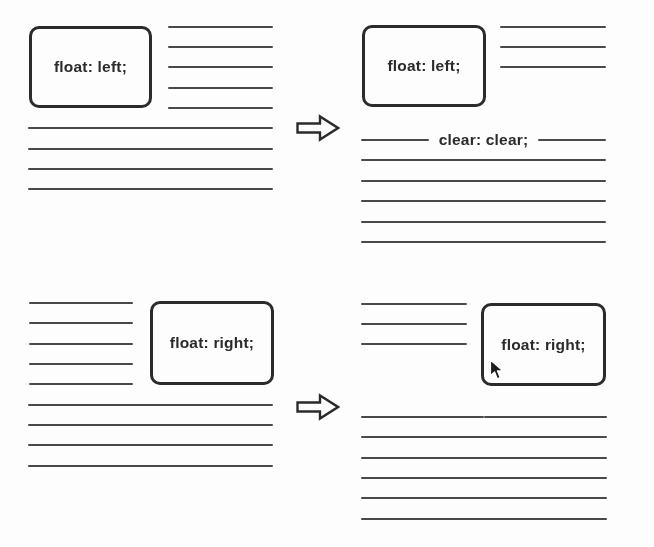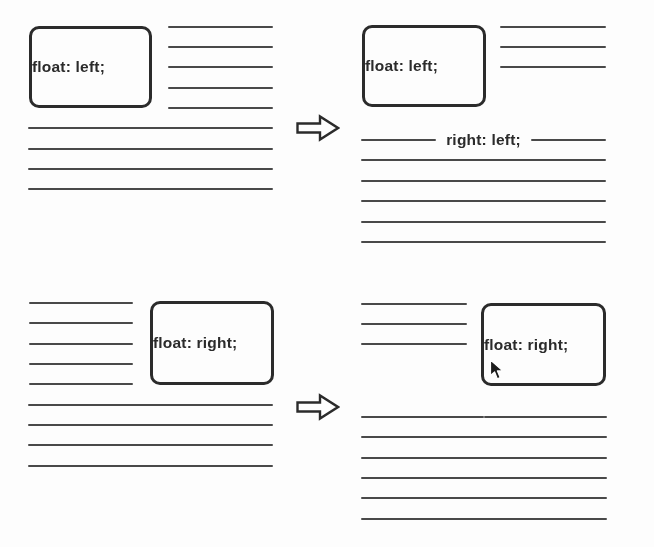--- a/index.html
+++ b/index.html
@@ -23,21 +23,21 @@
     border-radius:1px;
   }
   .float-box{
     position:absolute;
     box-sizing:border-box;
     border:3px solid var(--border);
     border-radius:10px;
     background:var(--bg);
     display:flex;
     align-items:center;
-    justify-content:flex-start;
+    justify-content:center;
   }
   .float-box span{
     font-size:15.5px;
     font-weight:bold;
     color:var(--text);
     letter-spacing:0.2px;
   }
   .clear-divider{
     position:absolute;
     display:flex;
@@ -94,21 +94,21 @@
 
   <div>
     <div class="float-box" style="left:362px;top:25px;width:124px;height:82px;">
       <span>float: left;</span>
     </div>
     <div class="tline" style="left:500px;top:26px;width:106px;"></div>
     <div class="tline" style="left:500px;top:46px;width:106px;"></div>
     <div class="tline" style="left:500px;top:66px;width:106px;"></div>
     <div class="clear-divider" style="left:361px;top:131px;width:245px;">
       <div class="seg"></div>
-      <div class="lbl">right: left;</div>
+      <div class="lbl">clear: clear;</div>
       <div class="seg"></div>
     </div>
     <div class="tline" style="left:361px;top:159px;width:245px;"></div>
     <div class="tline" style="left:361px;top:180px;width:245px;"></div>
     <div class="tline" style="left:361px;top:200px;width:245px;"></div>
     <div class="tline" style="left:361px;top:221px;width:245px;"></div>
     <div class="tline" style="left:361px;top:241px;width:245px;"></div>
   </div>
 
   <div>

